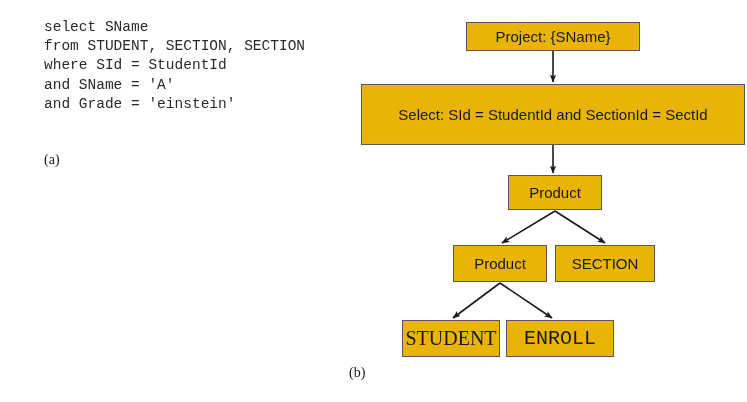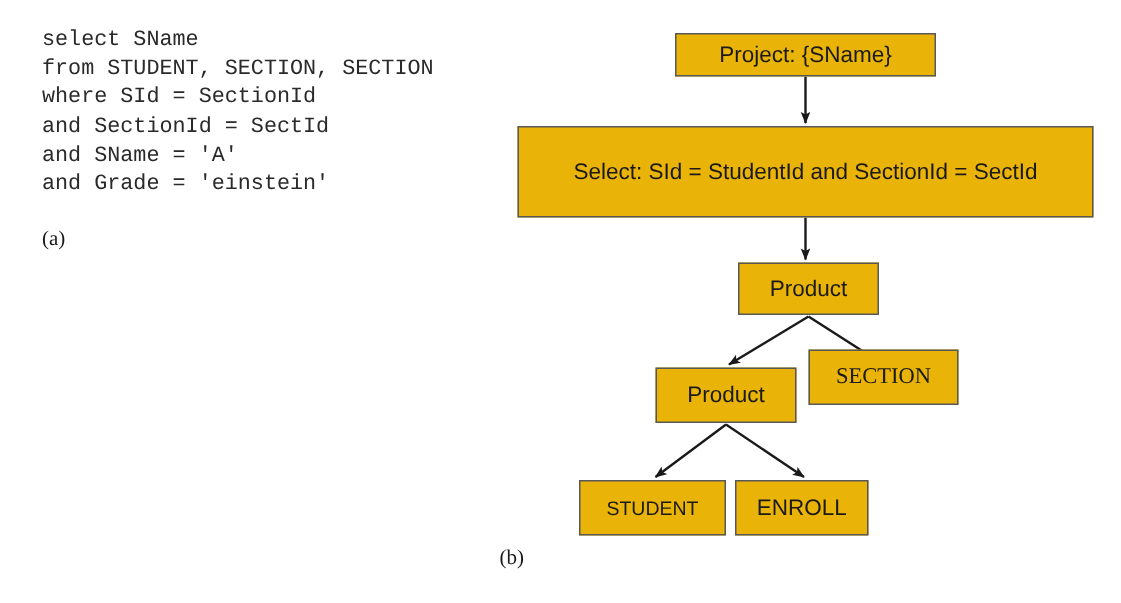--- a/index.html
+++ b/index.html
@@ -12,20 +12,21 @@
     height: 402px;
     position: relative;
     overflow: hidden;
     font-family: "Liberation Sans", sans-serif;
     color: #1a1a1a;
   }
 
   #figure {
     position: absolute;
     inset: 0;
+    margin-left: 16px;
   }
 
   
   #sql-block {
     position: absolute;
     left: 28px;
     top: 18px;
     font-family: "Liberation Mono", "DejaVu Sans Mono", monospace;
     font-size: 14.5px;
     line-height: 19.2px;
@@ -86,50 +87,51 @@
     left: 492px;  top: 175px;
     width: 94px;  height: 35px;
     font-size: 15px;
   }
   #node-product-mid {
     left: 437px;  top: 245px;
     width: 94px;  height: 37px;
     font-size: 15px;
   }
   #node-section {
-    left: 539px;  top: 233px;
+    left: 539px;  top: 245px;
     width: 100px; height: 37px;
     font-size: 15px;
-    font-family: Liberation Serif, serif;
   }
   #node-student {
     left: 386px;  top: 320px;
     width: 98px;  height: 37px;
-    font-size: 13px;
+    font-size: 20px;
+    font-family: Liberation Serif, serif;
   }
   #node-enroll {
     left: 490px;  top: 320px;
-    width: 89px;  height: 37px;
-    font-size: 15px;
+    width: 108px;  height: 37px;
+    font-size: 20px;
+    font-family: Liberation Mono, monospace;
   }
 
   #edges {
     position: absolute;
     left: 0; top: 0;
     width: 747px; height: 402px;
     z-index: 1;
     pointer-events: none;
   }
 </style>
 </head>
 <body>
 
 <div id="figure">
 
-  <div id="sql-block"><span class="sql-line">select SName</span><span class="sql-line">from STUDENT, SECTION, SECTION</span><span class="sql-line">where SId = SectionId</span><span class="sql-line">and SectionId = SectId</span><span class="sql-line">and SName = 'A'</span><span class="sql-line">and Grade = 'einstein'</span></div>
+  <div id="sql-block"><span class="sql-line">select SName</span><span class="sql-line">from STUDENT, SECTION, SECTION</span><span class="sql-line">where SId = StudentId</span><span class="sql-line">and SName = 'A'</span><span class="sql-line">and Grade = 'einstein'</span></div>
 
   <div class="fig-label" id="label-a">(a)</div>
 
   <div id="tree">
 
     <svg id="edges" viewBox="0 0 747 402" xmlns="http://www.w3.org/2000/svg">
       <defs>
         <marker id="arrowhead" markerWidth="9" markerHeight="9" refX="7.4" refY="3.2" orient="auto" markerUnits="userSpaceOnUse">
           <path d="M0,0 L8,3.2 L0,6.4 L1.8,3.2 z" fill="#1a1a1a"></path>
         </marker>

